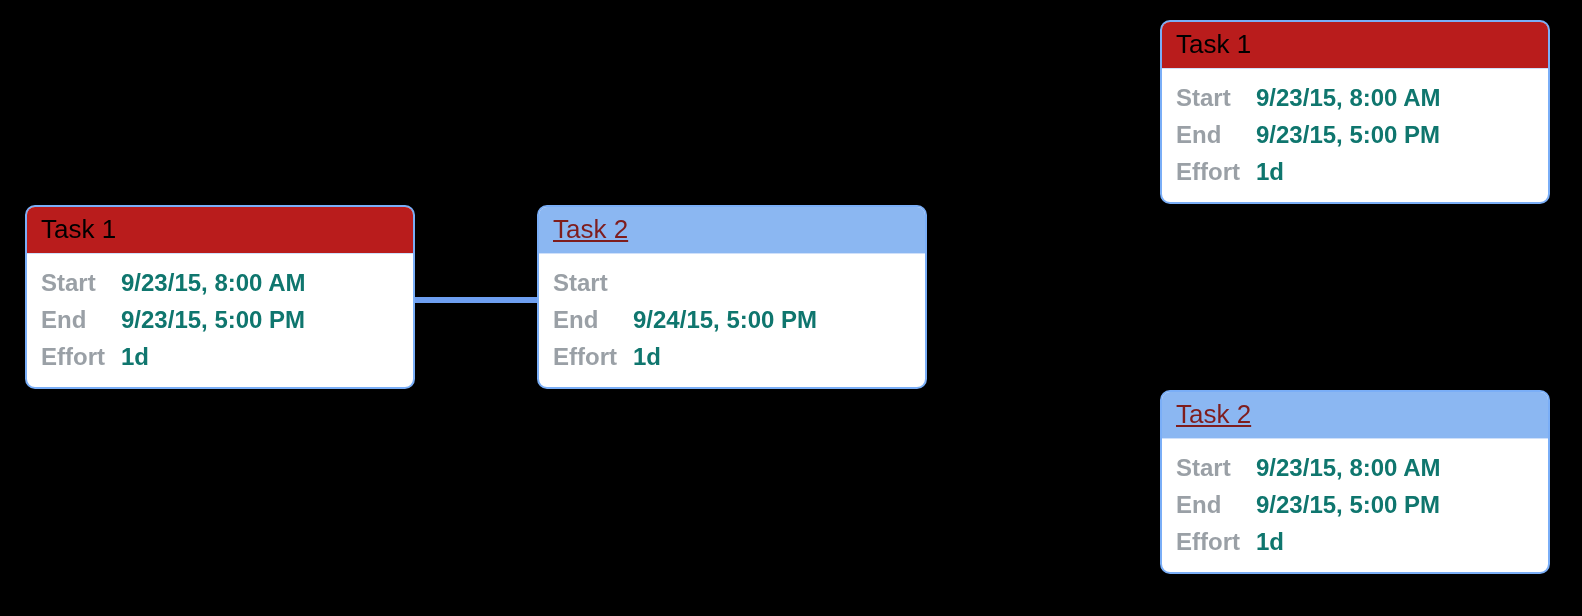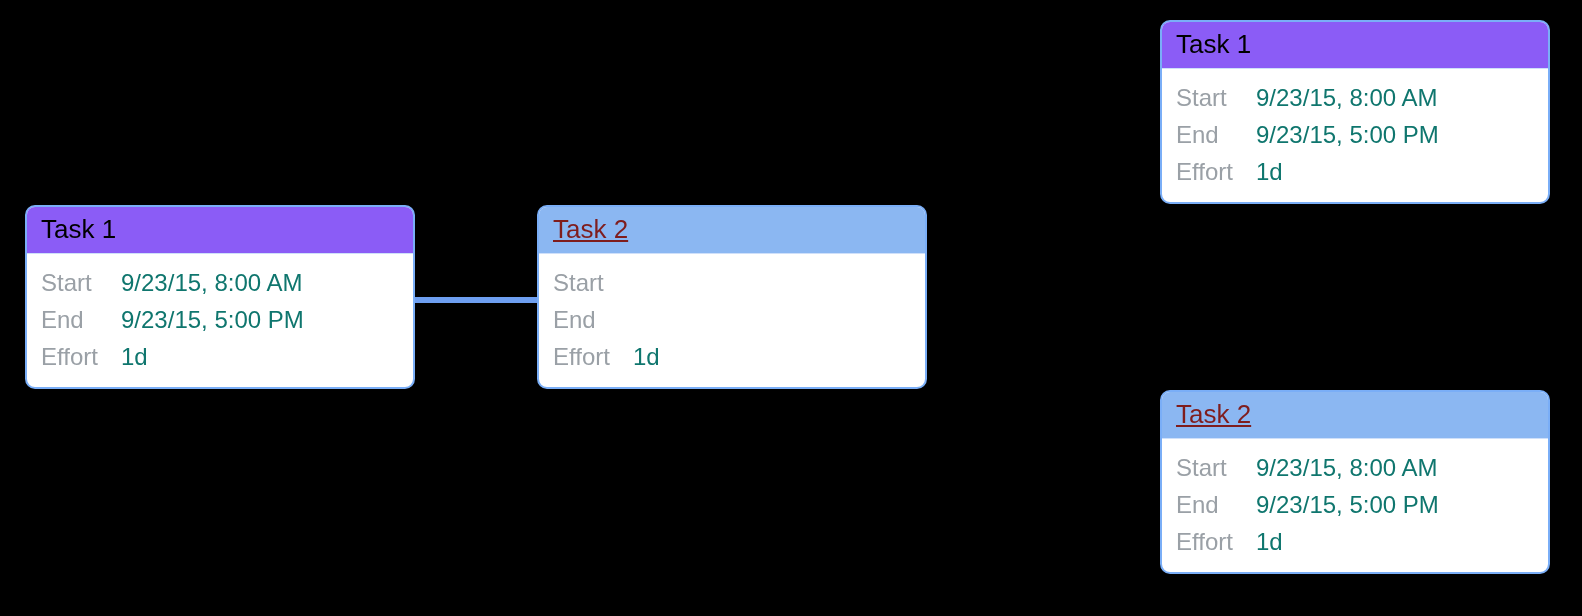--- a/index.html
+++ b/index.html
@@ -21,30 +21,31 @@
     box-sizing: border-box;
     overflow: hidden;
   }
   .task-header {
     padding: 6px 14px 6px 14px;
     font-size: 26px;
     line-height: 1.3;
     border-bottom: 1px solid #cfe0fa;
   }
   .header-light {
-    background: #8b5cf6;
+    background: #b91c1c;
     color: #000;
   }
   .header-blue {
     background: #8bb7f2;
     color: #7f1d1d;
     text-decoration: underline;
   }
   .task-body {
     padding: 10px 14px 12px 14px;
+    font-weight: bold;
   }
   .row {
     display: flex;
     align-items: baseline;
     font-size: 24px;
     line-height: 1.55;
   }
   .row .label {
     width: 80px;
     color: #9aa0a6;
@@ -82,20 +83,21 @@
 <div class="connector" style="left:415px; top:297px; width:122px;"></div>
 
 <div class="task-card" style="left:537px; top:205px;">
   <div class="task-header header-blue">Task 2</div>
   <div class="task-body">
     <div class="row">
       <span class="label">Start</span>
     </div>
     <div class="row">
       <span class="label">End</span>
+      <span class="value">9/24/15, 5:00 PM</span>
     </div>
     <div class="row">
       <span class="label">Effort</span>
       <span class="value">1d</span>
     </div>
   </div>
 </div>
 
 <div class="task-card" style="left:1160px; top:20px;">
   <div class="task-header header-light">Task 1</div>

